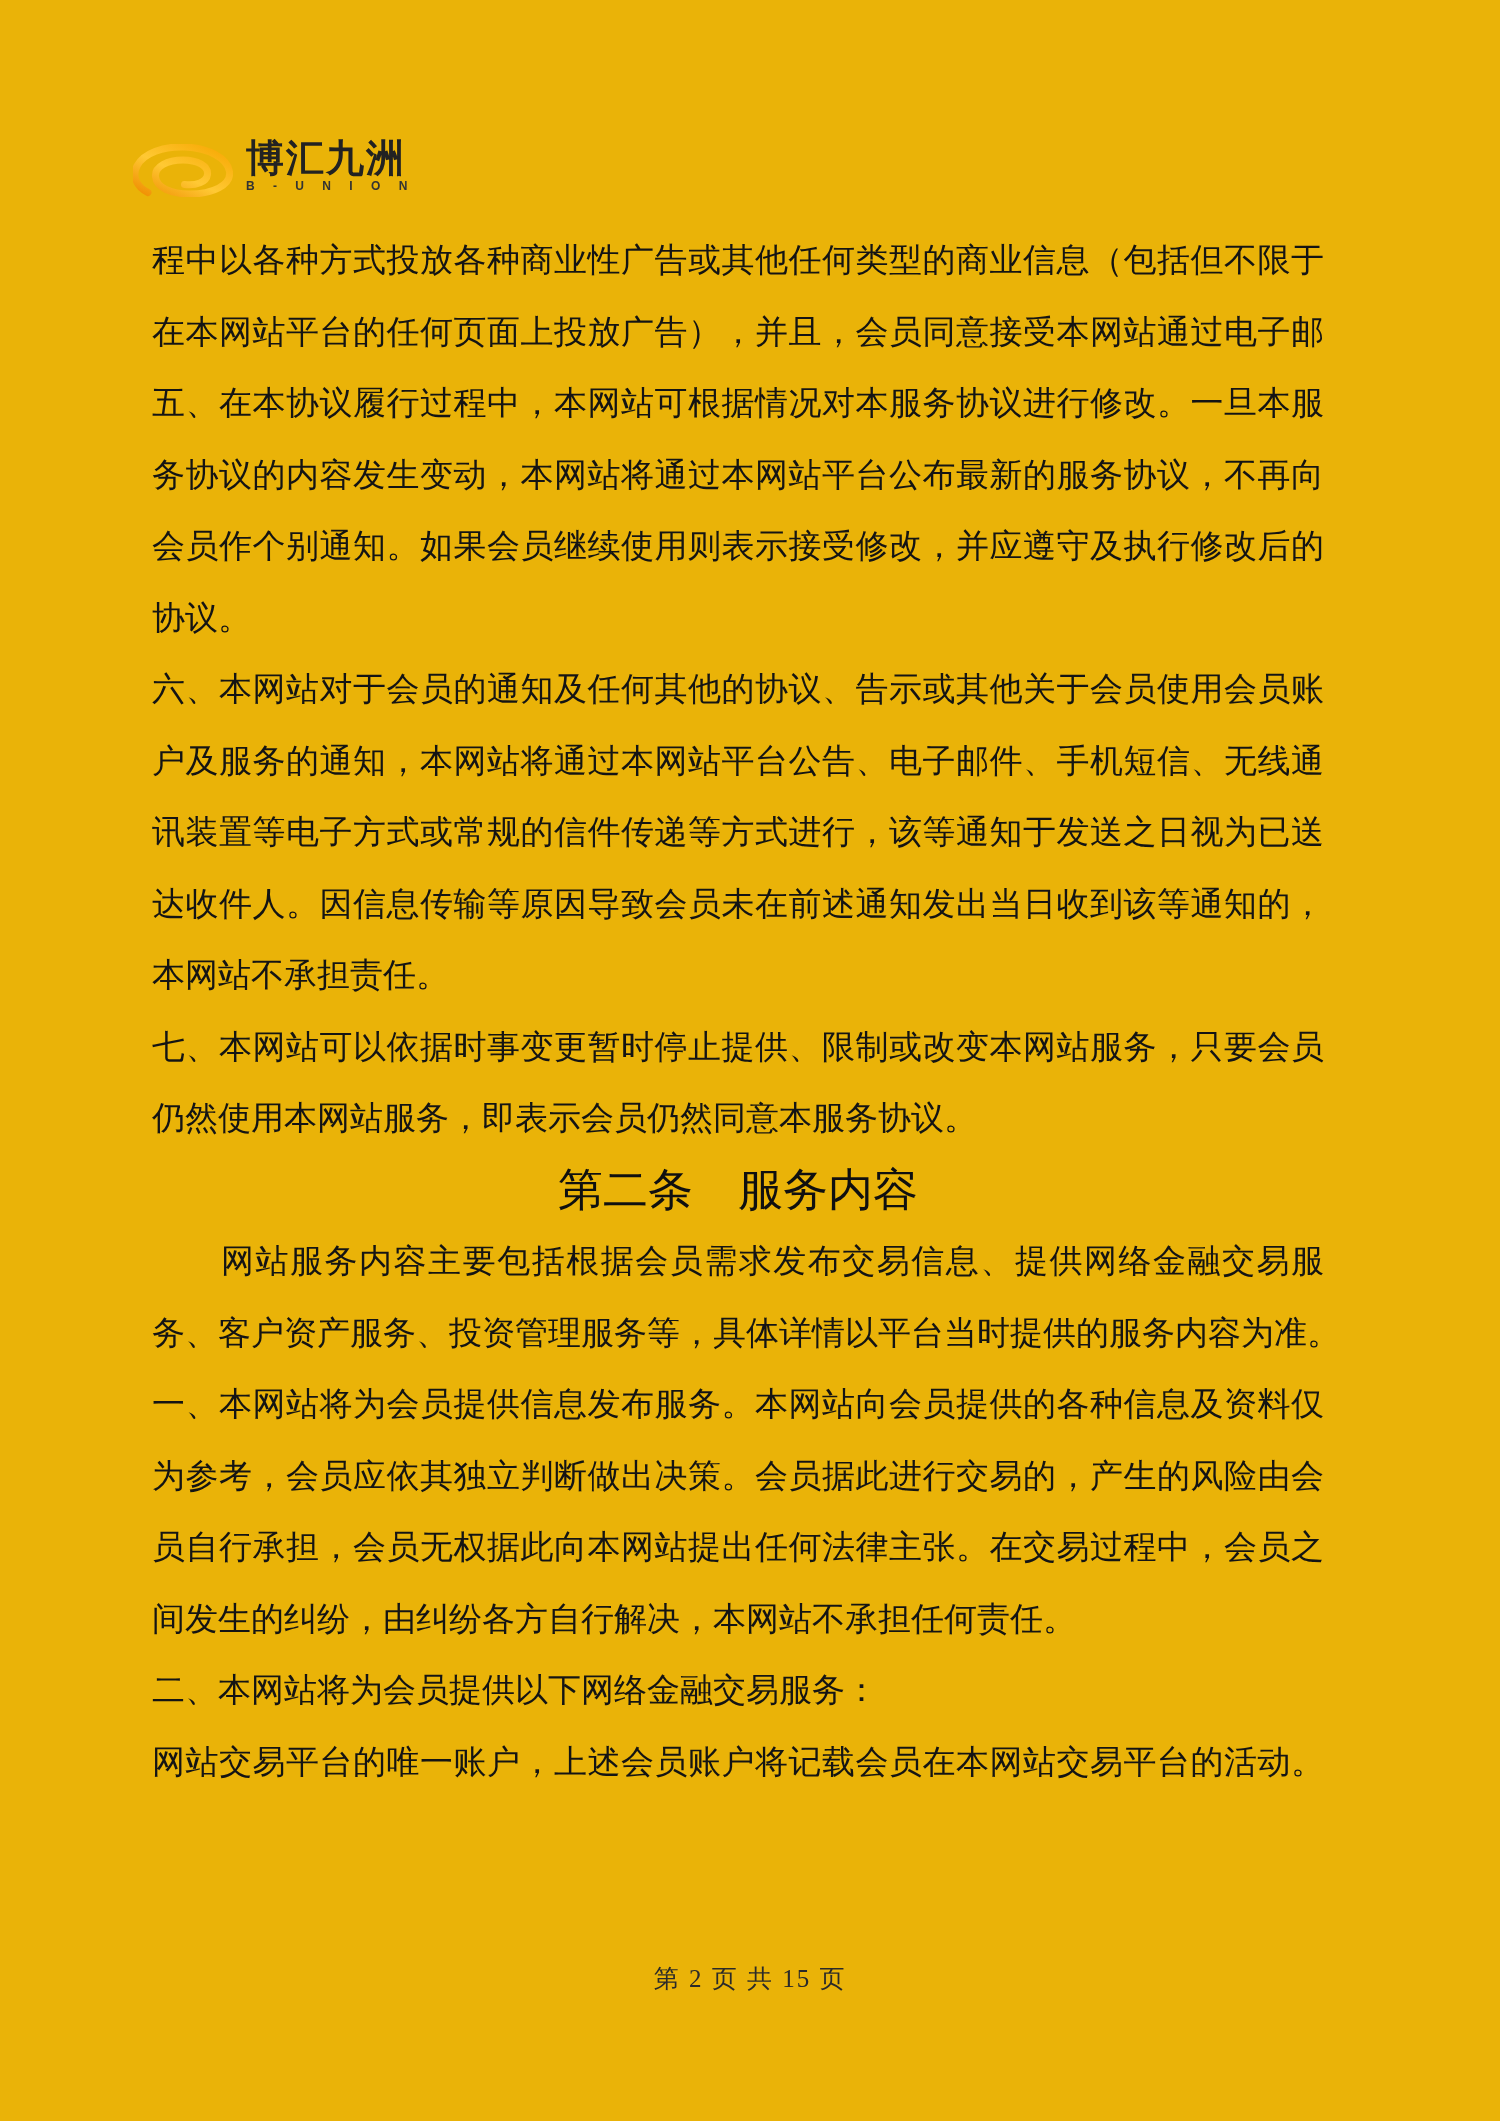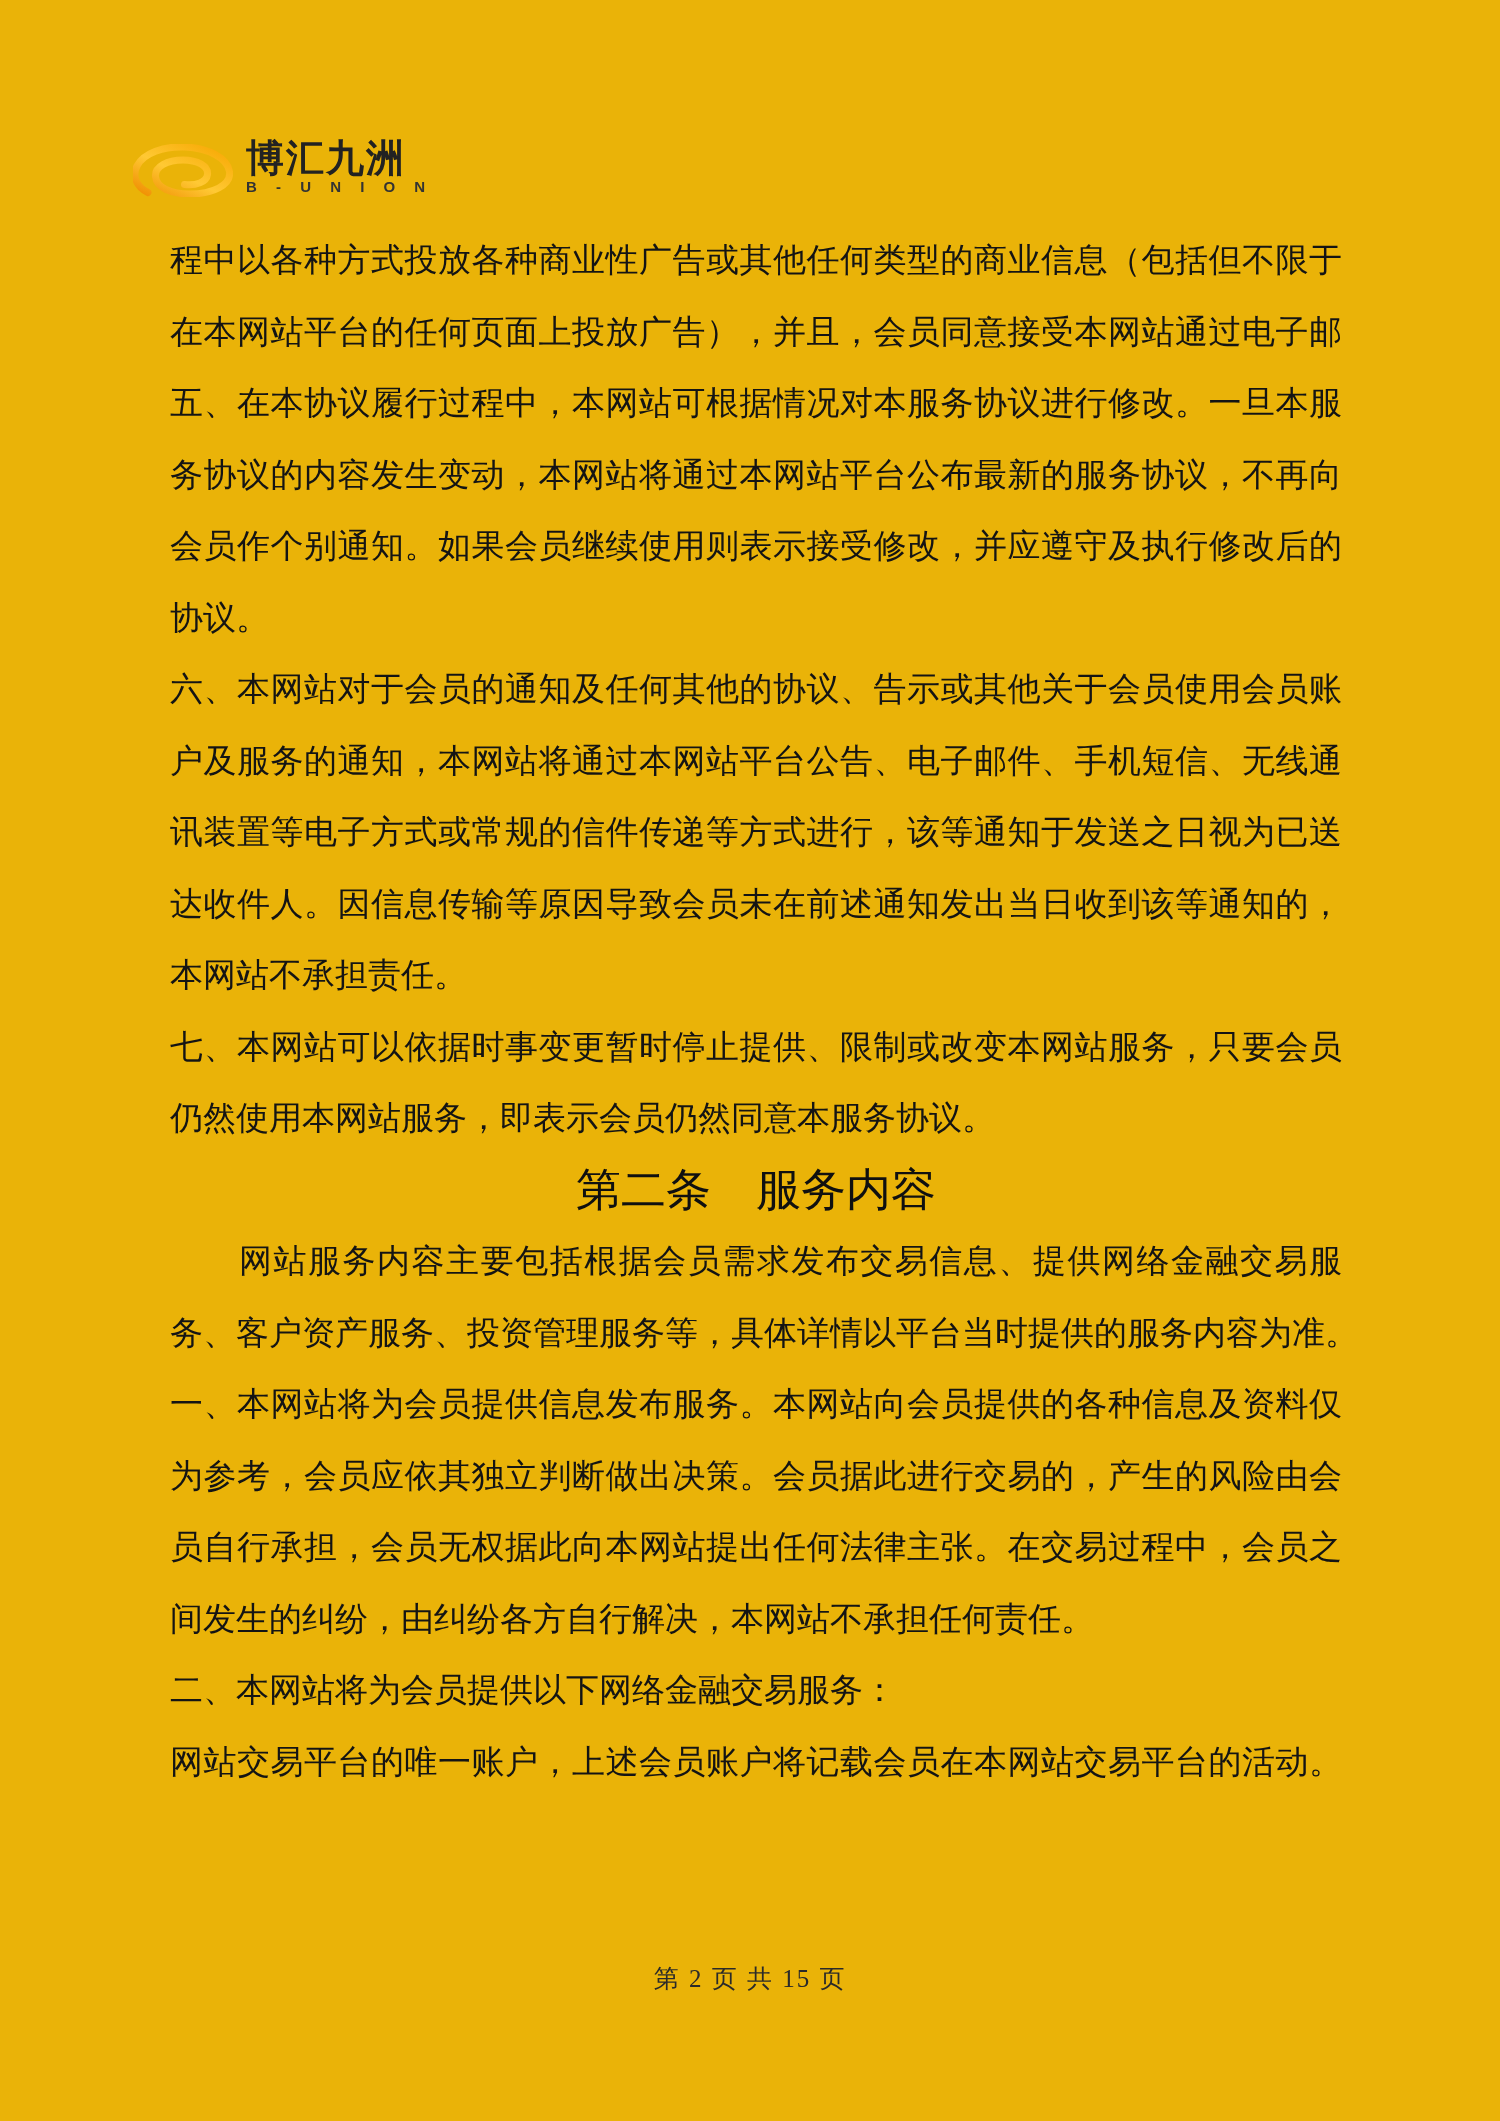--- a/index.html
+++ b/index.html
@@ -19,26 +19,26 @@
   }
   .logo-icon{display:block;margin-top:6px;}
   .logo-text{display:flex;flex-direction:column;}
   .logo-name{
     font-family:"Liberation Sans","DejaVu Sans",sans-serif;
     font-weight:bold;font-size:38px;line-height:40px;
     letter-spacing:2px;color:#222222;white-space:nowrap;
   }
   .logo-sub{
     font-family:"Liberation Sans","DejaVu Sans",sans-serif;
-    font-weight:bold;font-size:15px;line-height:15px;
+    font-weight:bold;font-size:12px;line-height:15px;
     letter-spacing:7.5px;color:#333333;margin-top:1px;white-space:nowrap;
   }
   
   .content{
-    position:absolute;left:170px;top:225px;width:1172px;
+    position:absolute;left:152px;top:225px;width:1172px;
   }
   .line{
     font-size:33px;
     line-height:71.5px;height:71.5px;
     white-space:nowrap;
     color:#141414;
   }
   .line.justify{
     text-align:justify;
     text-align-last:justify;

